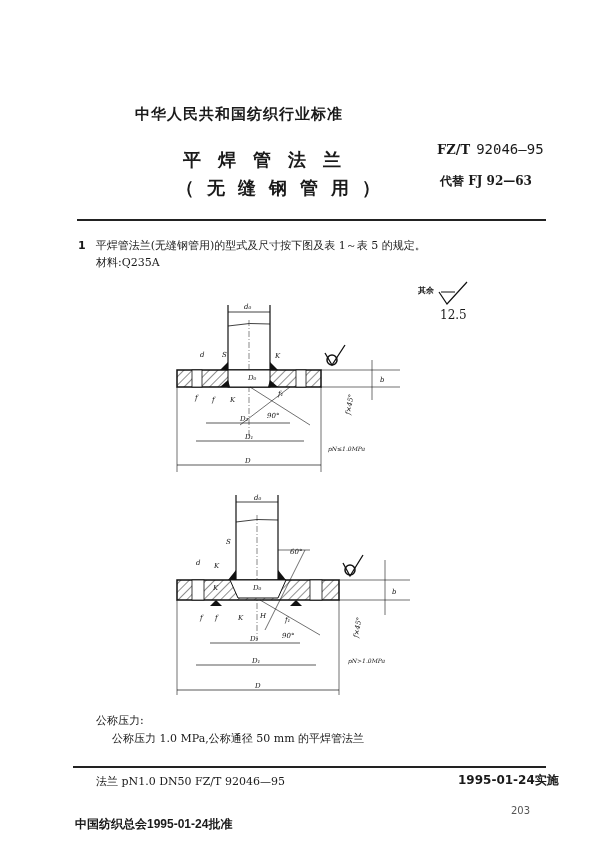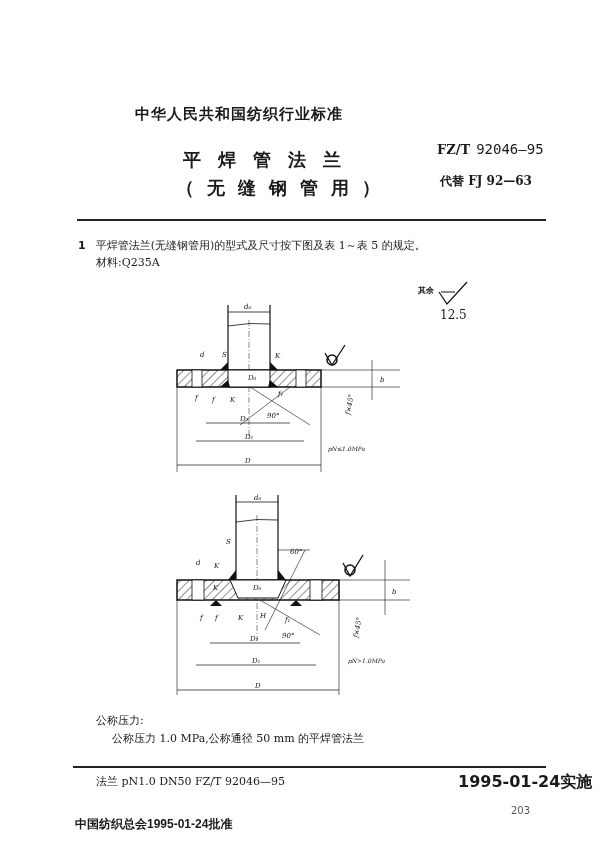--- a/index.html
+++ b/index.html
@@ -14,21 +14,21 @@
   .rule-top{left:77px;top:219px;width:469px;height:2px;background:#222;}
   .rule-bot{left:73px;top:766px;width:473px;height:2px;background:#222;}
   .p1{left:78px;top:238px;font-size:11px;}
   .p1 .n{font-family:"DejaVu Sans",sans-serif;font-weight:bold;margin-right:10px;}
   .p1b{left:96px;top:255px;font-size:11px;text-align:right;}
   .rough{left:418px;top:280px;font-size:8px;}
   .ex-h{left:96px;top:713px;font-size:11px;}
   .ex-1{left:96px;top:731px;font-size:11px;margin-left:16px;}
   .ex-2{left:96px;top:748px;font-size:11px;margin-top:26px;}
   .approved{left:75px;top:772px;font-family:Liberation Sans, sans-serif;font-weight:bold;font-size:12px;margin-top:44px;}
-  .effective{left:458px;top:772px;font-family:"DejaVu Sans",sans-serif;font-weight:bold;font-size:16px;}
+  .effective{left:458px;top:772px;font-family:"DejaVu Sans",sans-serif;font-weight:bold;font-size:12px;}
   .pageno{left:511px;top:805px;font-family:"DejaVu Sans",sans-serif;font-size:10px;color:#555;}
   svg{position:absolute;}
   svg text{font-family:"DejaVu Serif",serif;font-size:7px;font-style:italic;fill:#111;}
 </style>
 </head>
 <body>
 
 <div class="abs org">中华人民共和国纺织行业标准</div>
 <div class="abs title1">平焊管法兰</div>
 <div class="abs title2">（无缝钢管用）</div>

